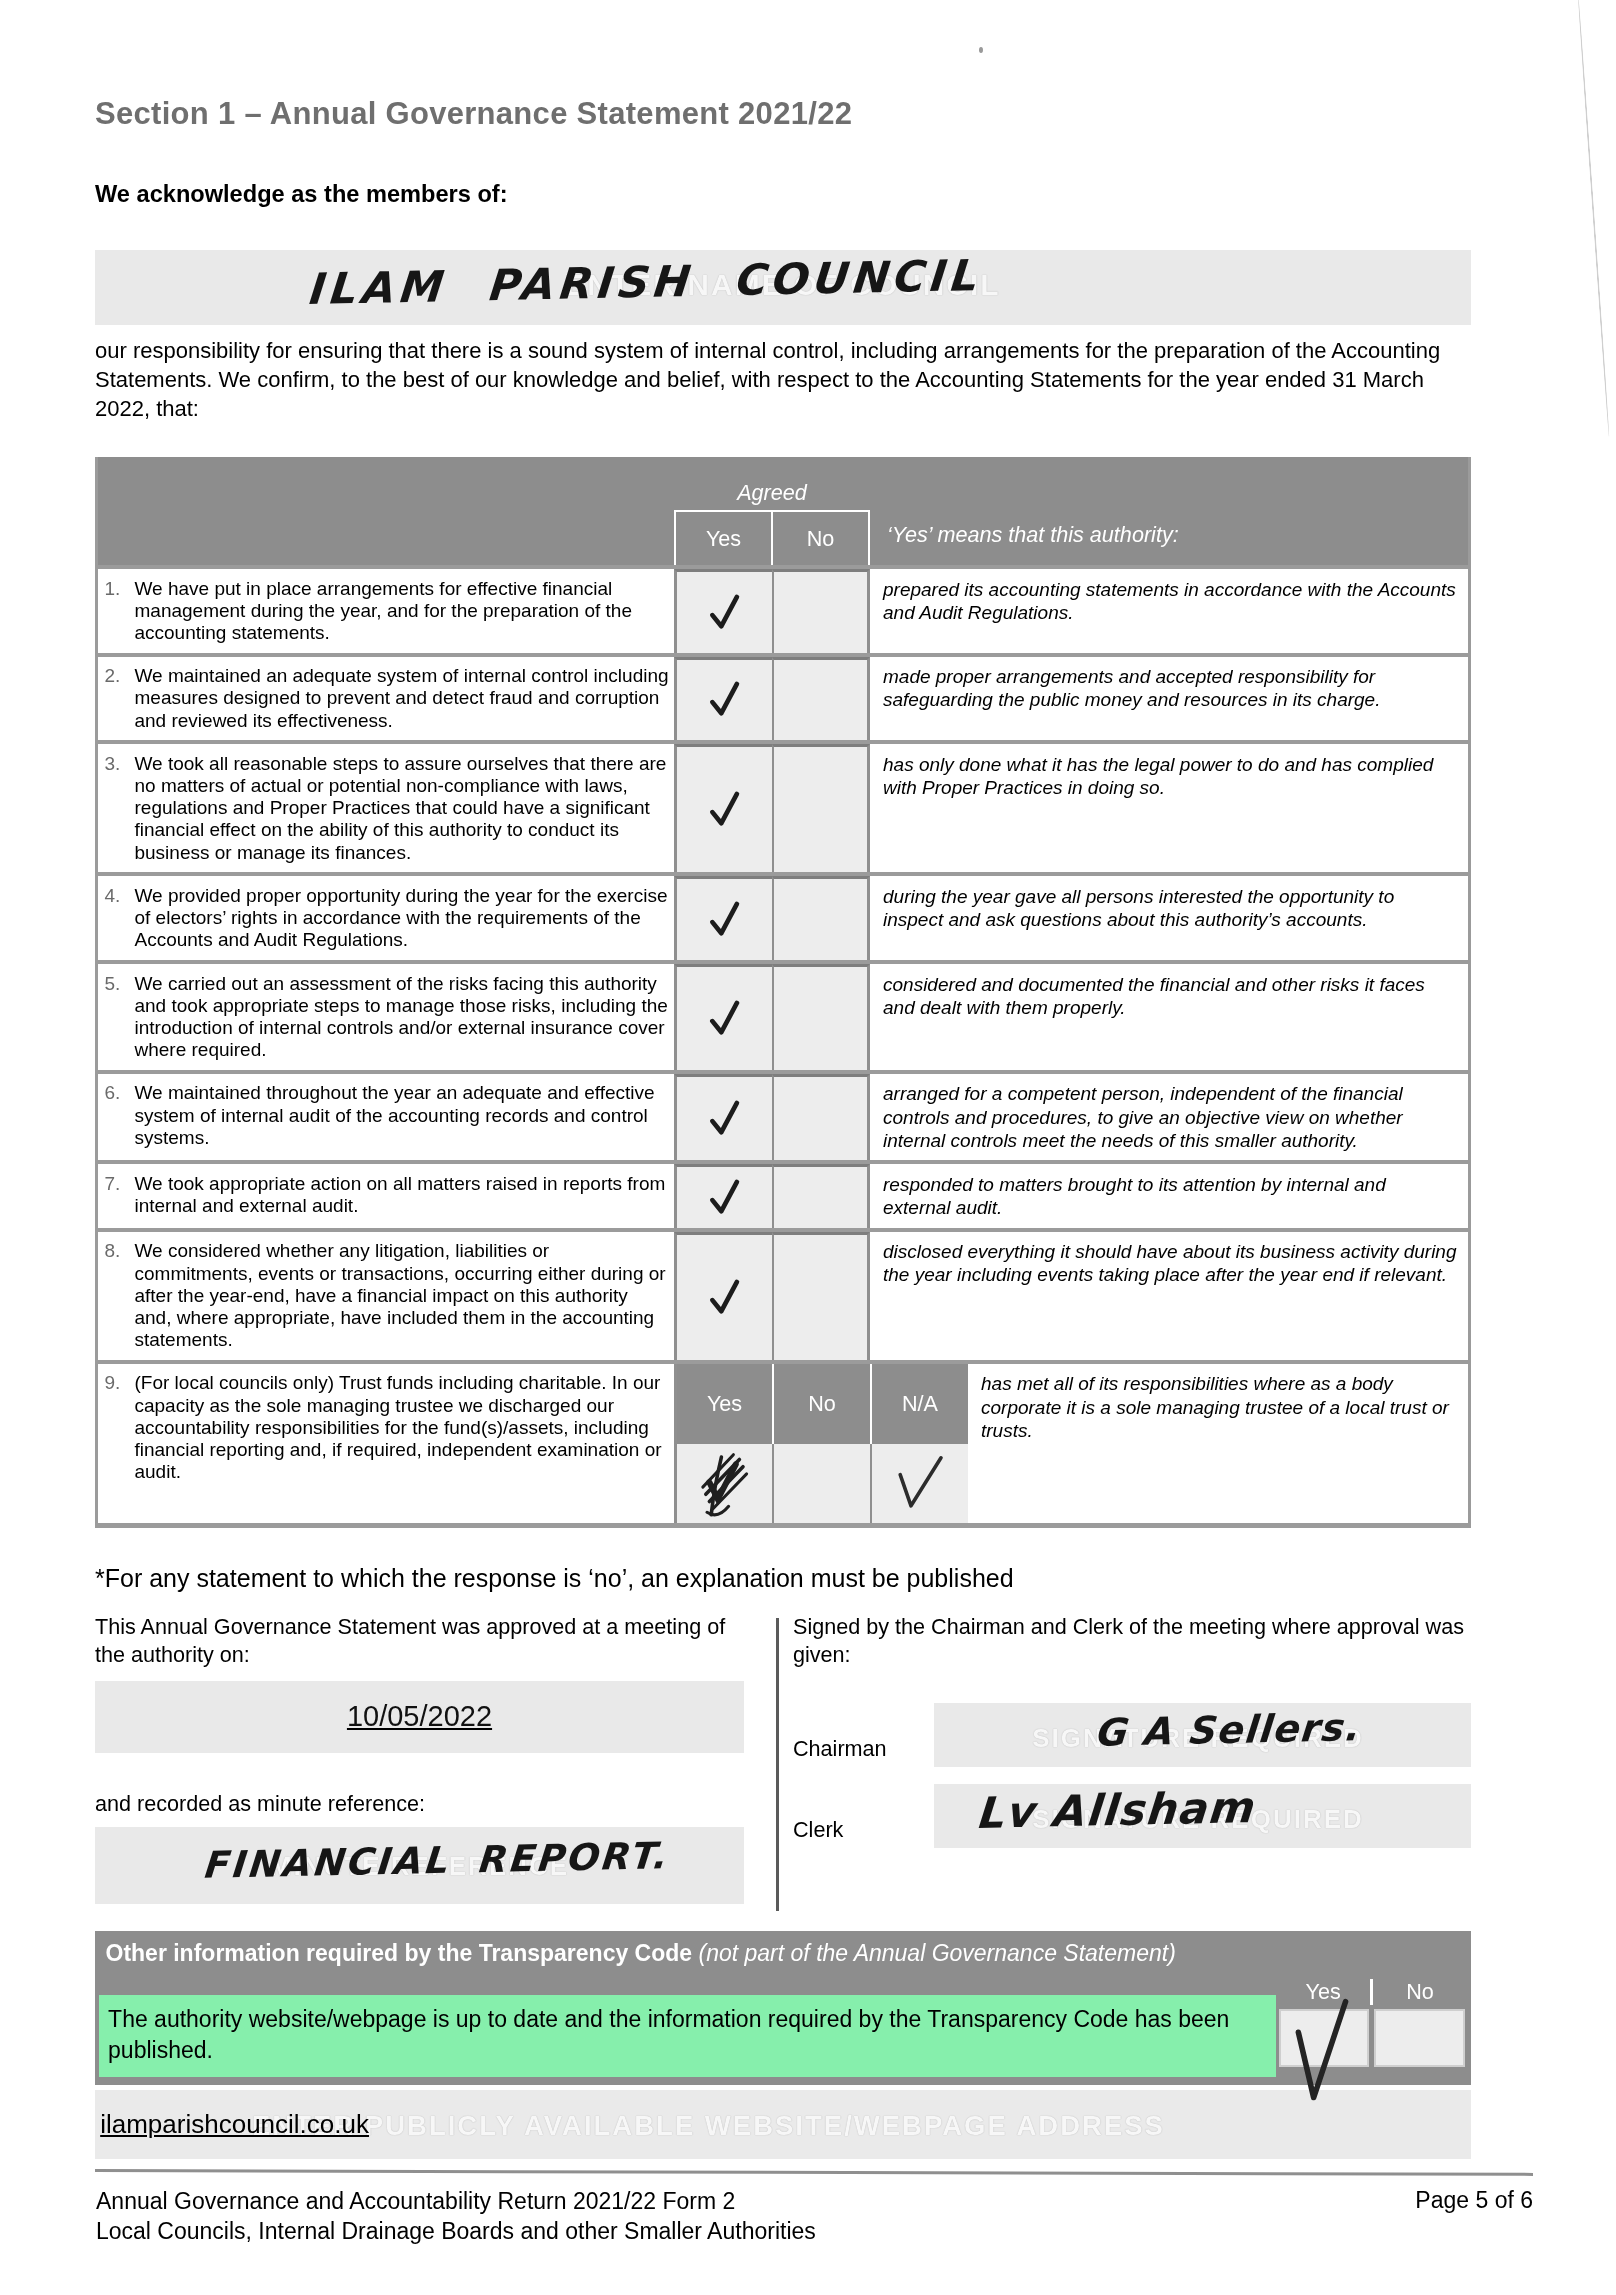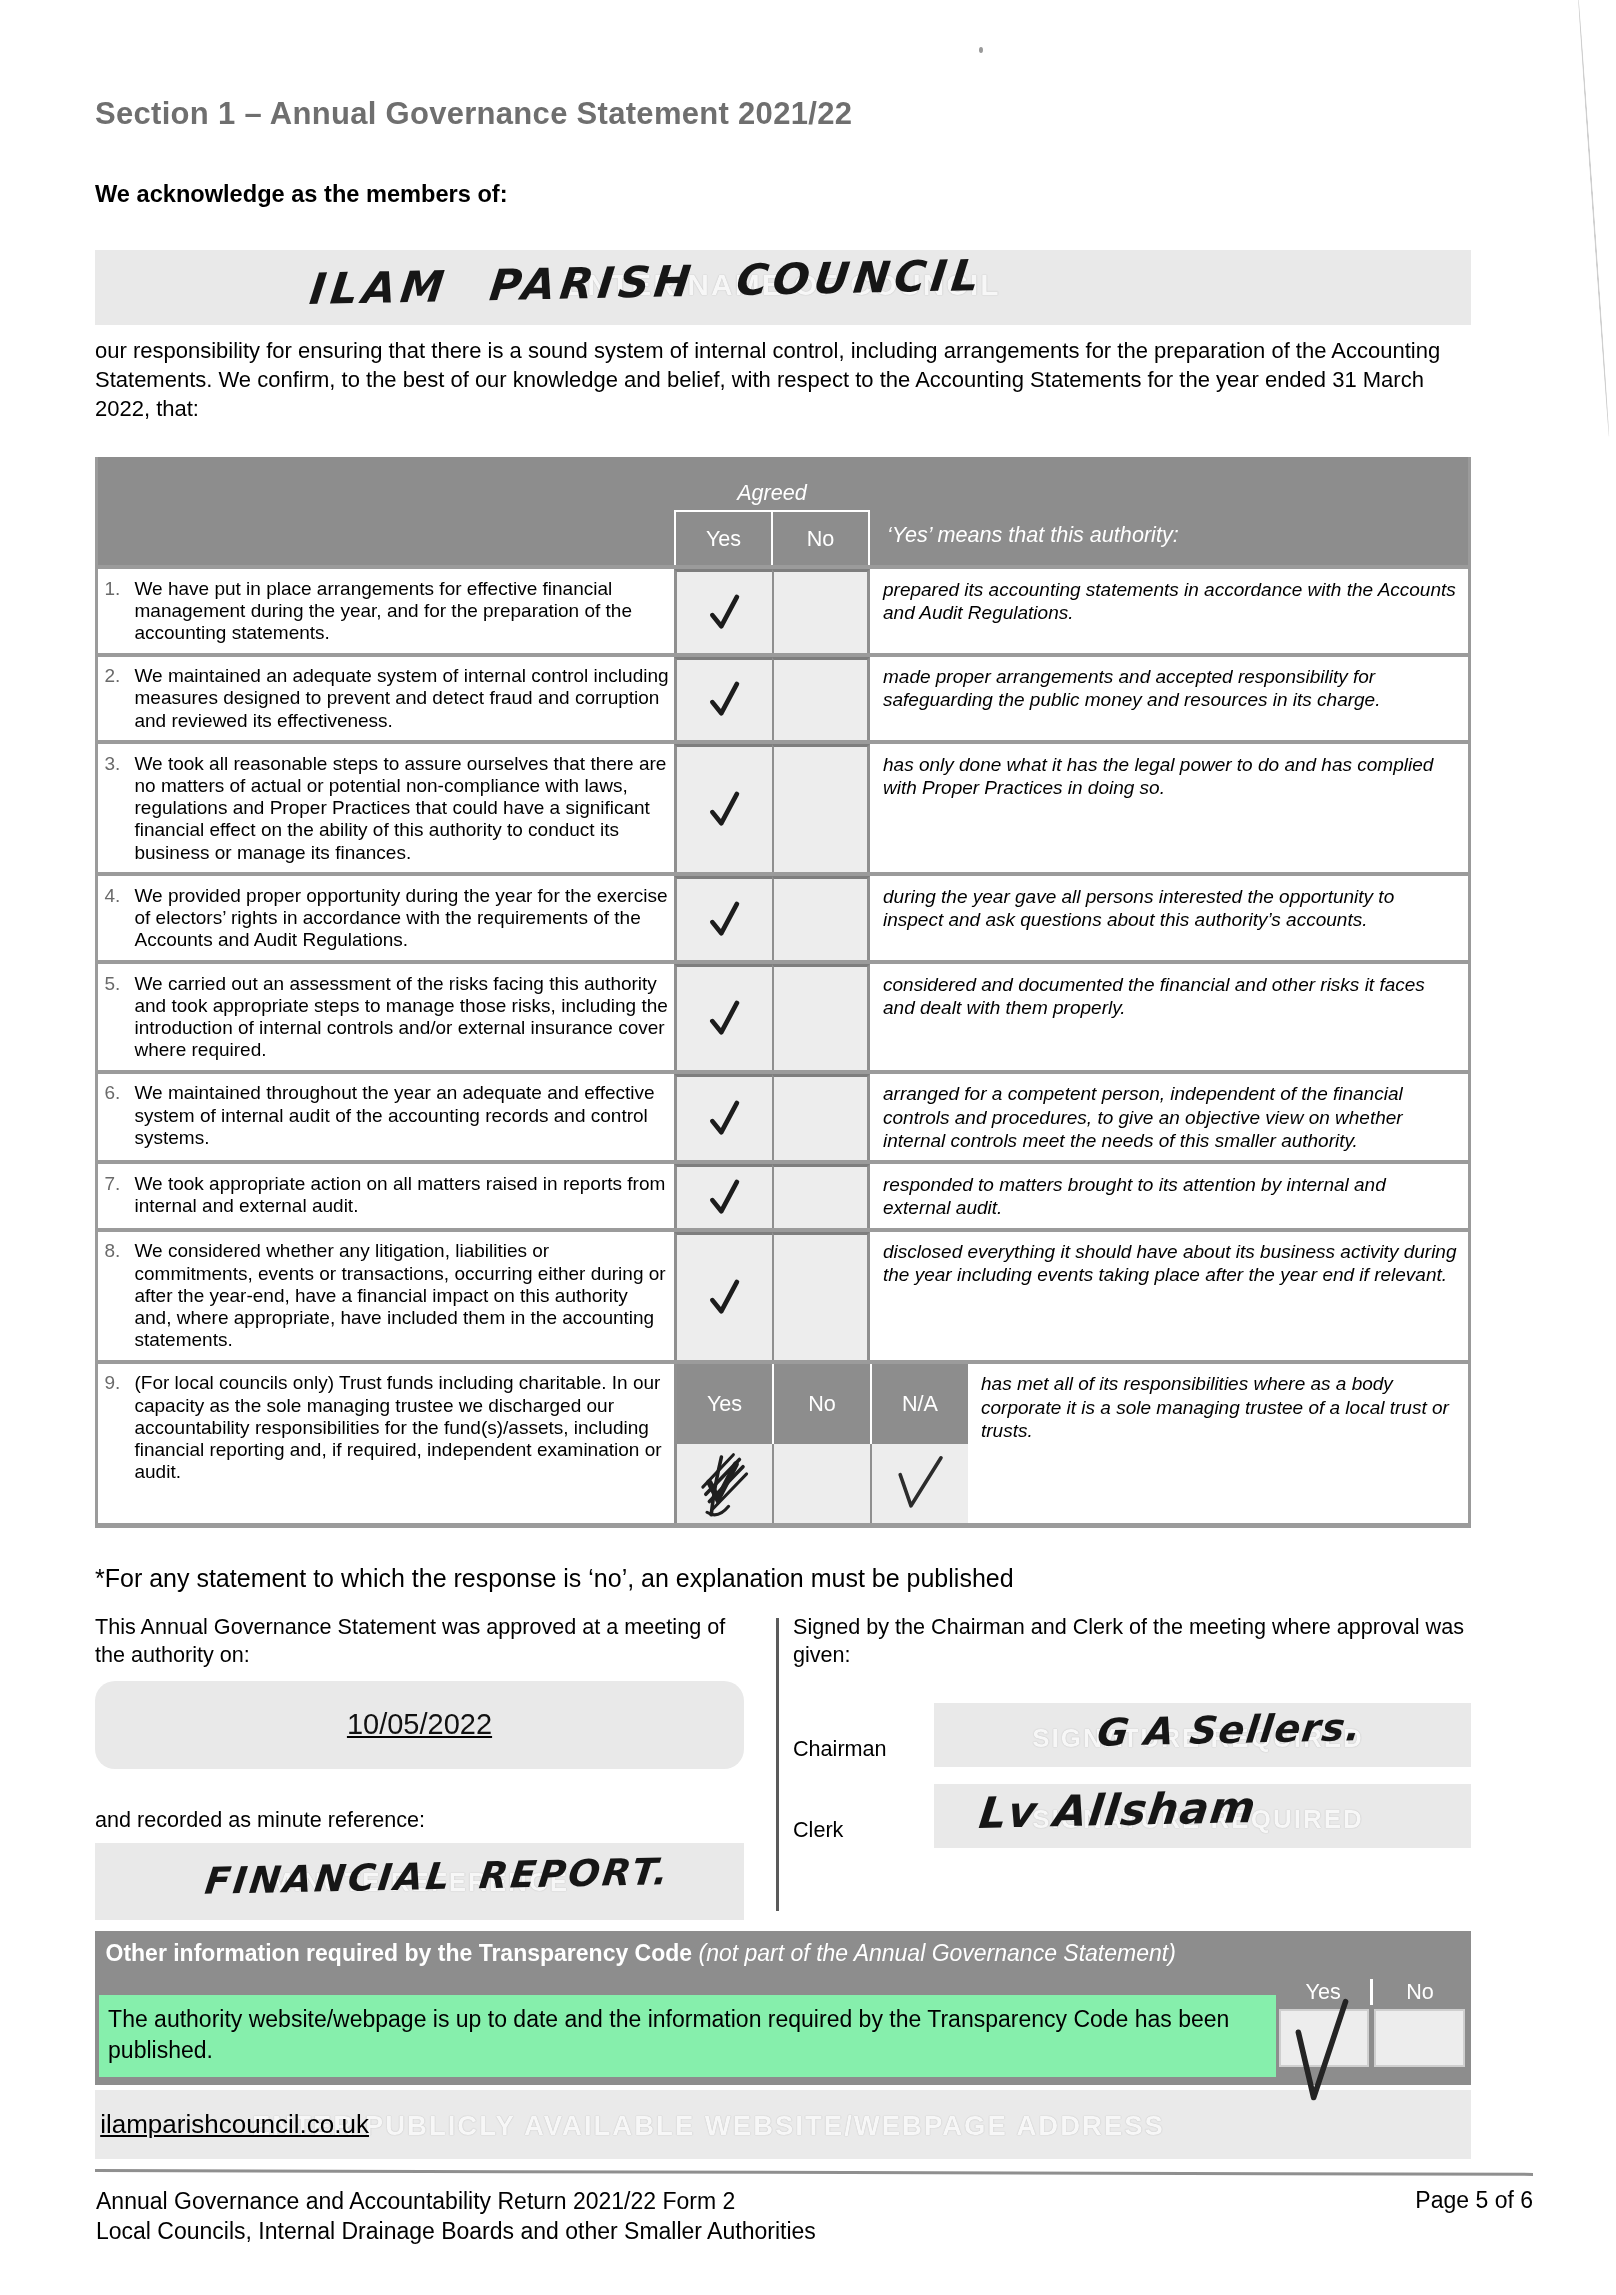--- a/index.html
+++ b/index.html
@@ -57,21 +57,21 @@
   .r9c2 .r9h,.r9c3 .r9h{border-left:2px solid #fff;}
   .r9c2 .r9m,.r9c3 .r9m{border-left:2.6px solid #8f8f8f;}
 
   .footnote{left:95px;top:1564px;width:1376px;font-size:25px;}
 
   
   .approval{left:95px;top:1613px;width:1376px;height:314px;}
   .vdivider{position:absolute;left:681px;top:5.2px;width:2.6px;height:293px;background:#5a5a5a;}
   .ap-left{position:absolute;left:0;top:0;width:649px;}
   .ap-text{font-size:21.6px;line-height:1.3;}
-  .date-band{margin-top:11.8px;height:88px;display:flex;align-items:center;justify-content:center;border-radius:20px;}
+  .date-band{margin-top:11.8px;height:72px;display:flex;align-items:center;justify-content:center;}
   .date-val{font-size:29px;color:#111;}
   .minute-label{margin-top:37px;}
   .minute-band{margin-top:9.2px;height:77px;}
   .minute-wm{position:absolute;left:0;right:0;top:23.6px;text-align:center;font-size:26px;}
   .minute-hand{position:absolute;left:111px;top:11.8px;font-size:37px;letter-spacing:2.6px;word-spacing:11.8px;}
   .ap-right{position:absolute;left:698px;top:0;width:678px;}
   .sig-row{display:flex;align-items:flex-end;margin-top:34px;}
   .sig-row2{margin-top:17px;}
   .sig-label{flex:none;width:141px;font-size:21.6px;padding-bottom:5.2px;}
   .sig-band{flex:1;height:64px;}

